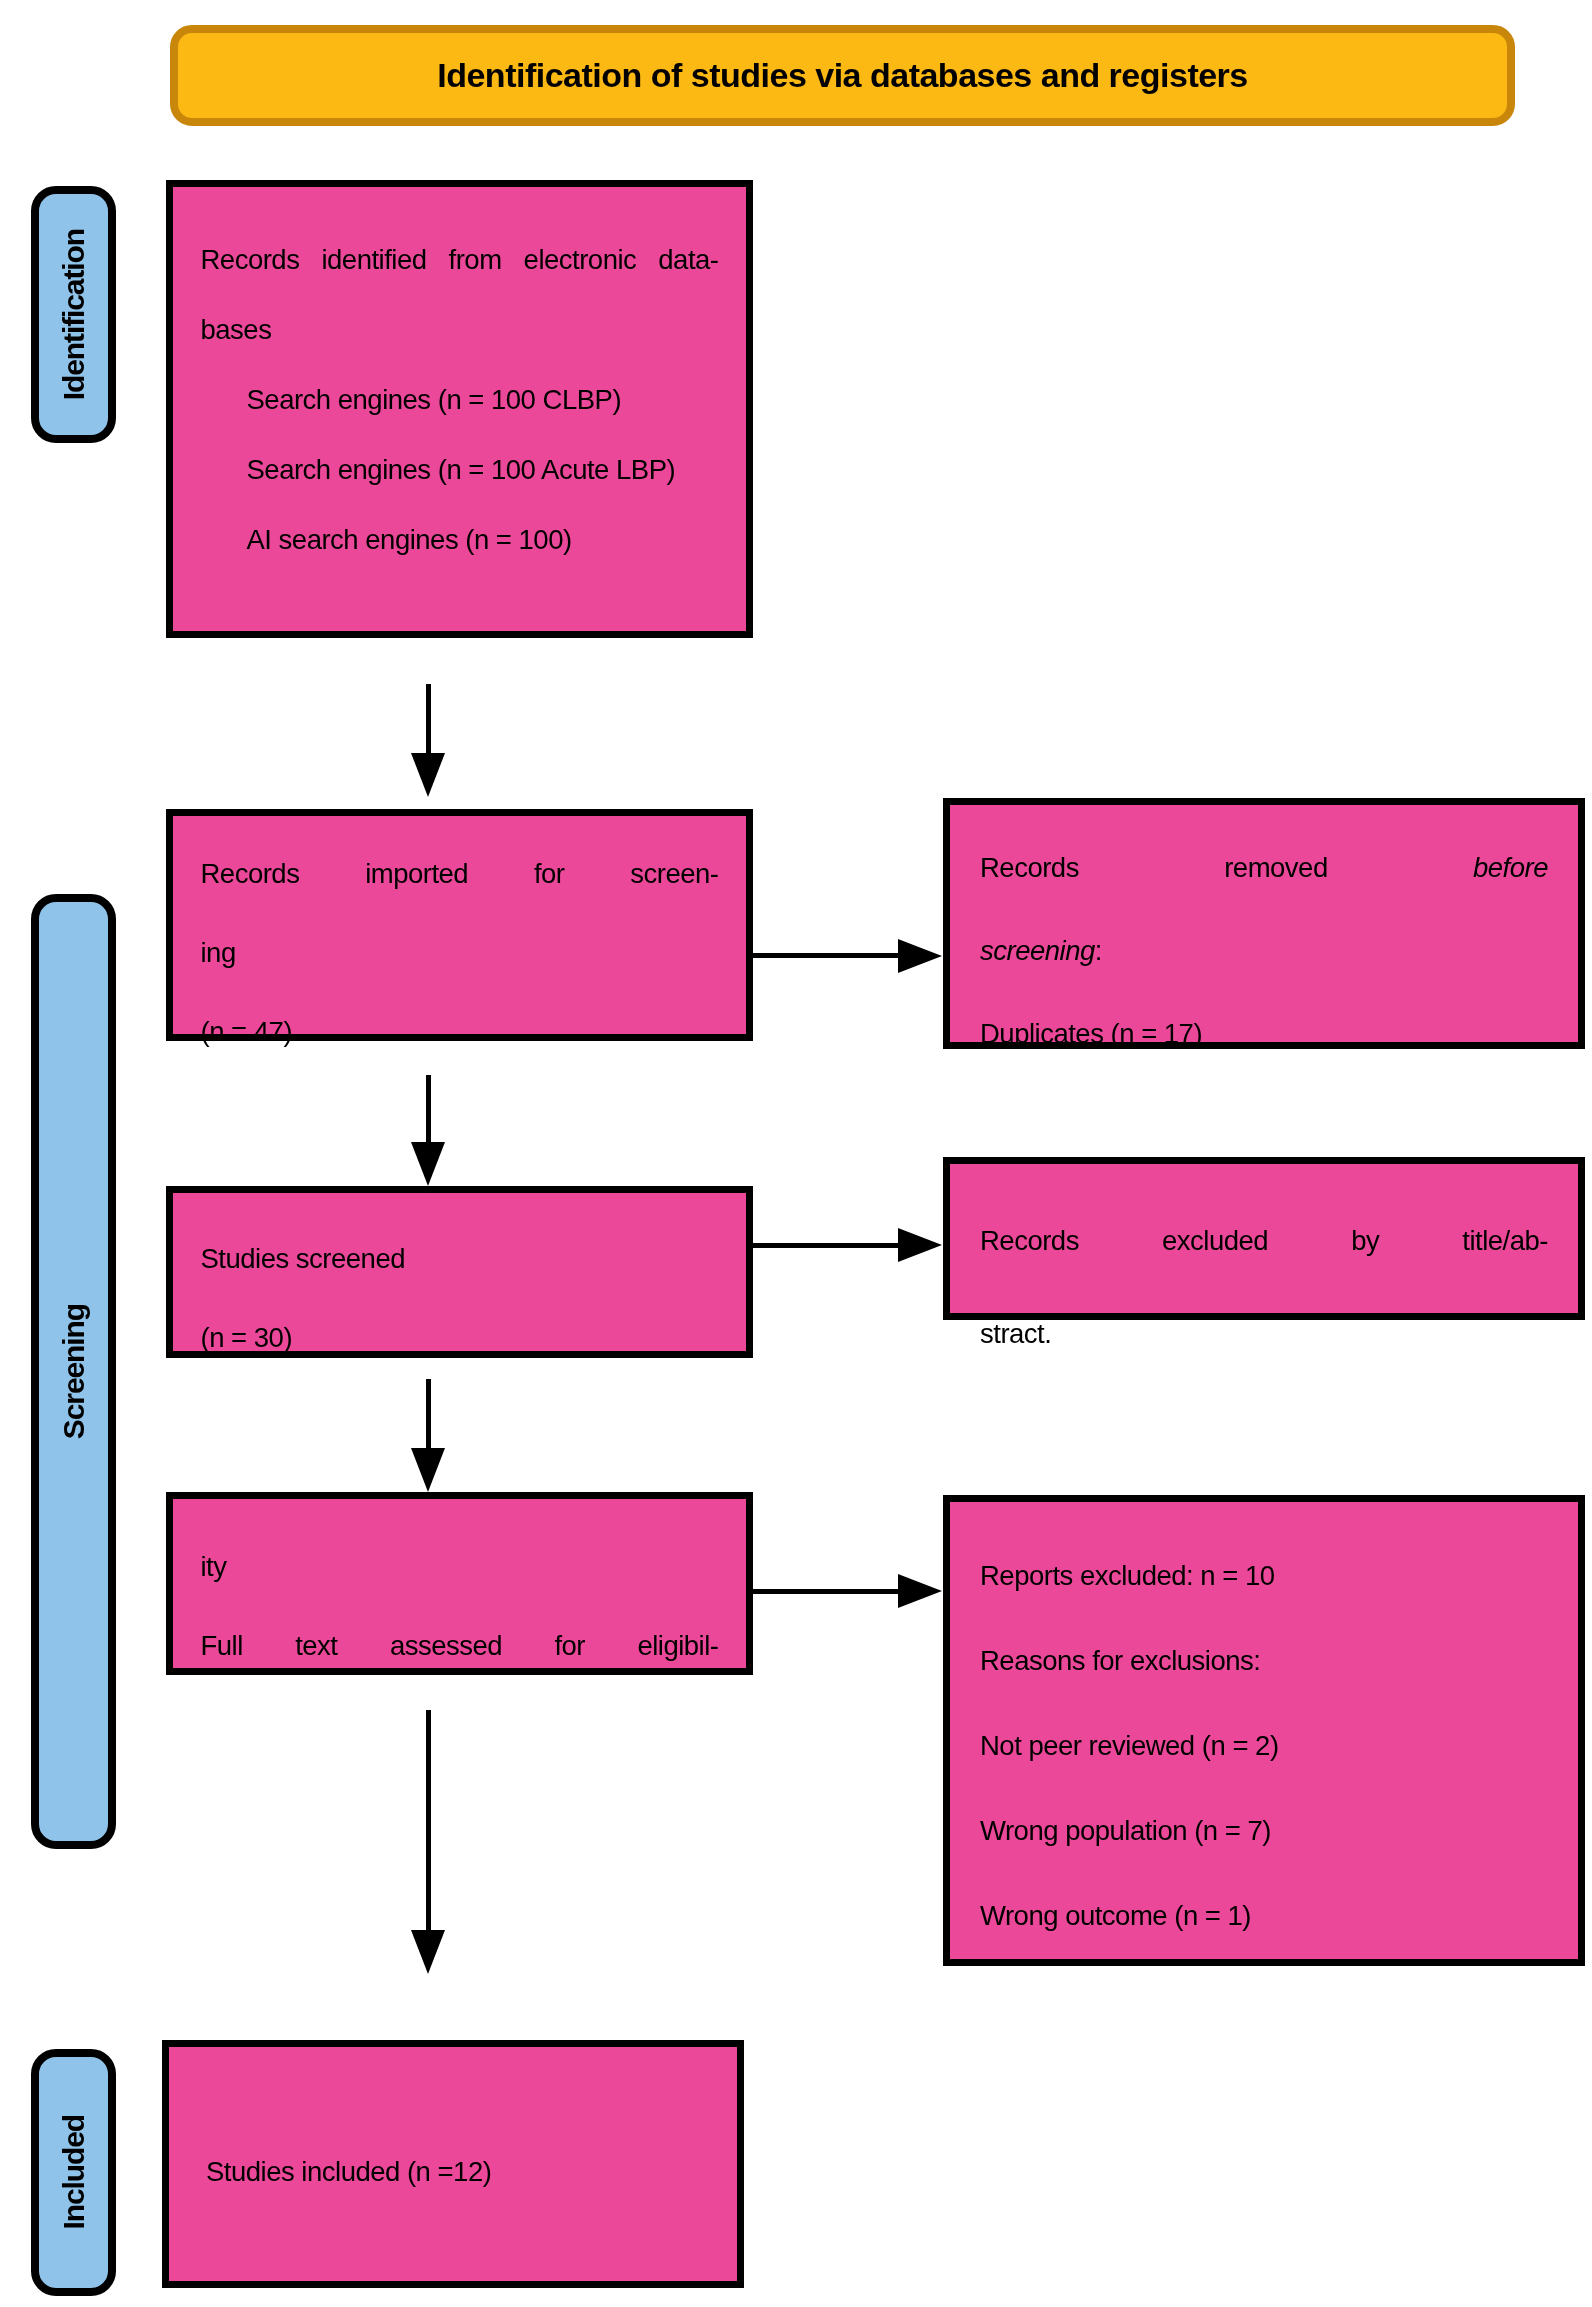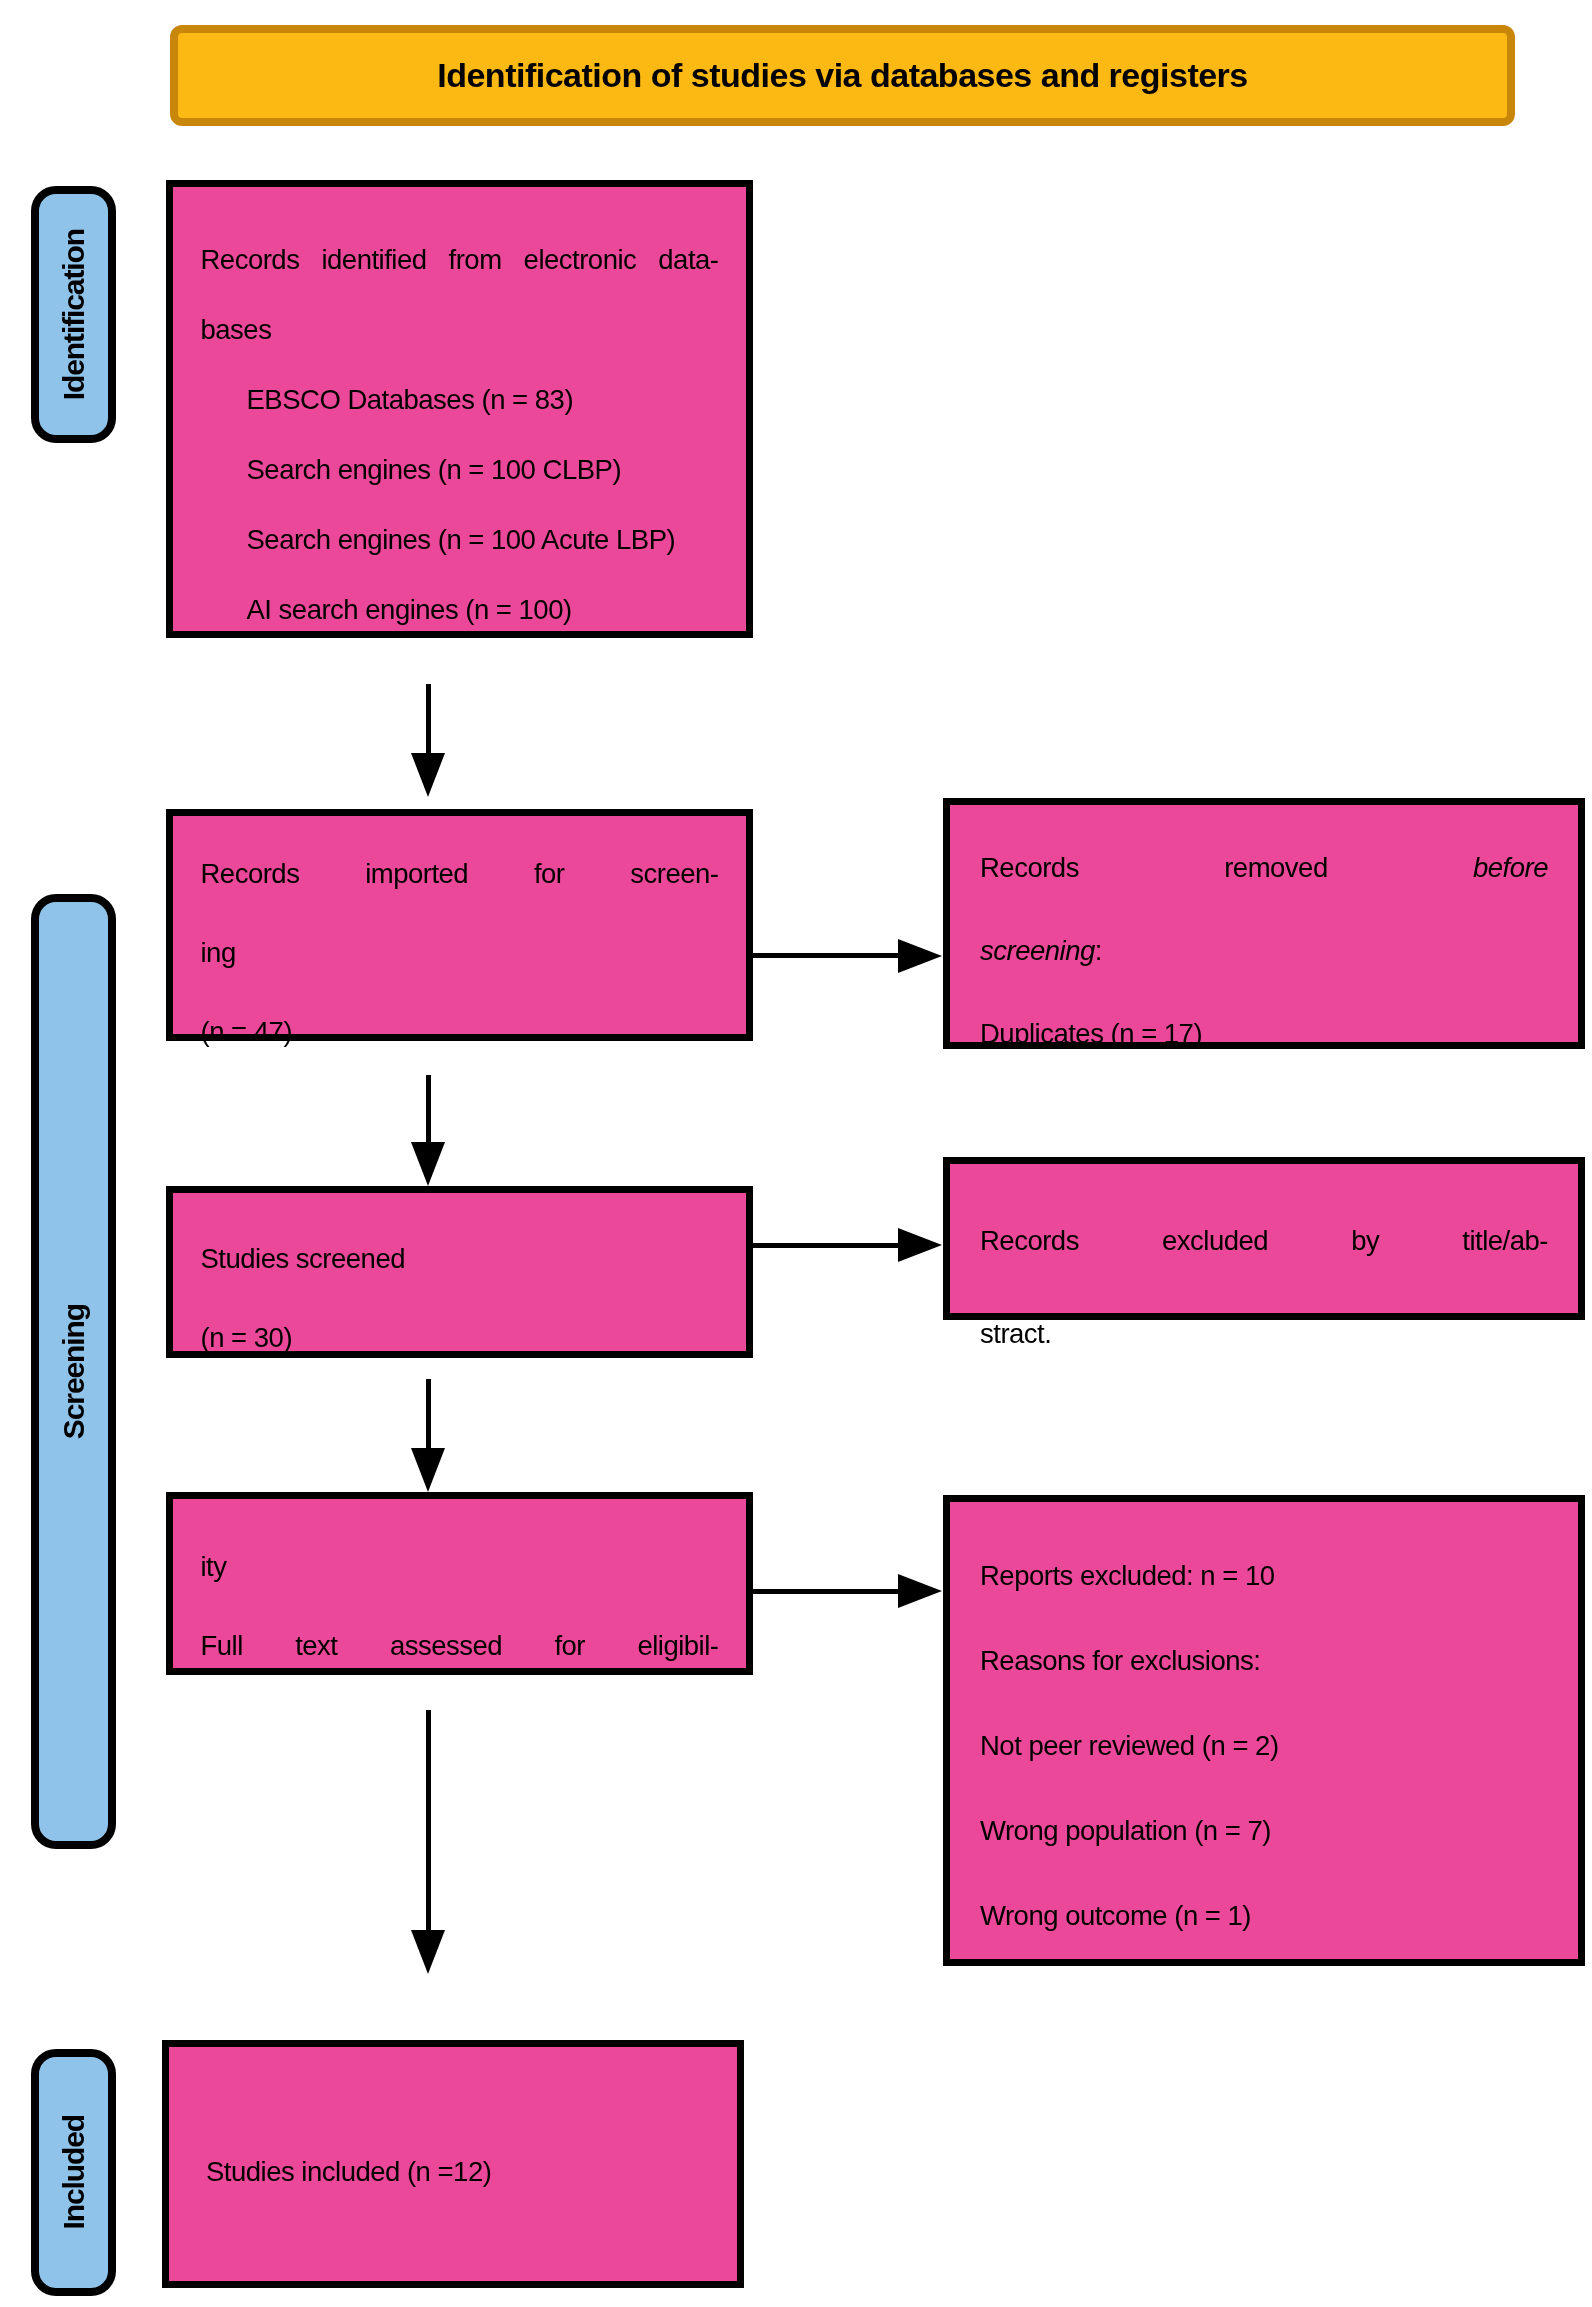--- a/index.html
+++ b/index.html
@@ -13,21 +13,21 @@
   }
 
   
   .banner {
     position: absolute;
     left: 170px; top: 25px;
     width: 1345px; height: 101px;
     box-sizing: border-box;
     background: #FCB813;
     border: 8.5px solid #C8870B;
-    border-radius: 12px;
+    border-radius: 22px;
     display: flex;
     align-items: center;
     justify-content: center;
   }
   .banner .title {
     font-size: 34px;
     font-weight: bold;
     letter-spacing: -0.5px;
   }
 
@@ -120,21 +120,20 @@
   <div class="rail screening" style="background-color: rgb(143, 195, 233);">
     <span>Screening</span>
   </div>
   <div class="rail included" style="background-color: rgb(143, 195, 233);">
     <span>Included</span>
   </div>
 
   <div class="fbox box-identified">
     <div class="line just">Records identified from electronic data-</div>
     <div class="line">bases</div>
-    <div class="line indent">EBSCO Databases (n = 83)</div>
     <div class="line indent">Search engines (n = 100 CLBP)</div>
     <div class="line indent">Search engines (n = 100 Acute LBP)</div>
     <div class="line indent">AI search engines (n = 100)</div>
   </div>
 
   <div class="fbox box-imported">
     <div class="line just">Records imported for screen-</div>
     <div class="line">ing</div>
     <div class="line">(n = 47)</div>
   </div>

